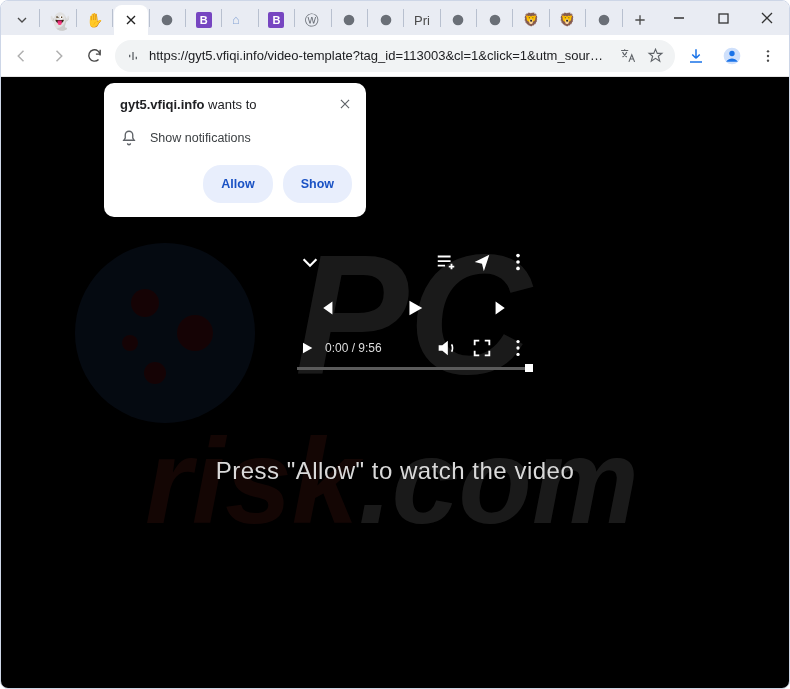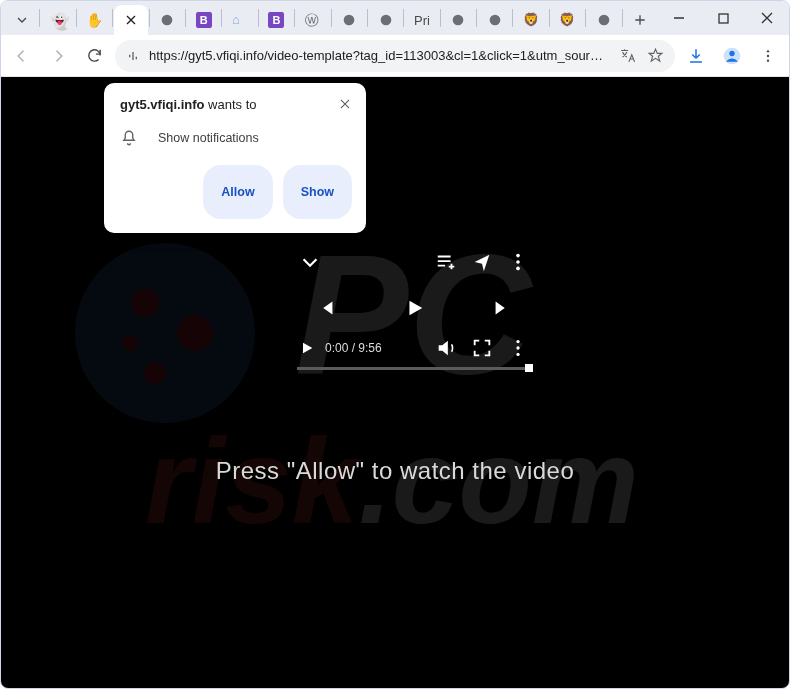--- a/index.html
+++ b/index.html
@@ -44,23 +44,23 @@
 
 
 .caption { position: absolute; top: 380px; left: 0; right: 0; text-align: center; color: #d9d9d9; font-size: 24px; font-weight: 300; letter-spacing: .5px; }
 
 
 .notif { position: absolute; left: 103px; top: 6px; width: 262px; background: #fff; border-radius: 10px; box-shadow: 0 2px 16px rgba(0,0,0,.28); padding: 14px 14px 14px 16px; z-index: 50; }
 .notif .row1 { display: flex; justify-content: space-between; align-items: flex-start; }
 .notif .title { font-size: 13px; color: #202124; }
 .notif .title b { font-weight: 600; }
 .notif .close { cursor: pointer; color: #5f6368; }
-.notif .row2 { display: flex; align-items: center; gap: 20px; margin-top: 14px; font-size: 12.5px; color: #3c4043; }
+.notif .row2 { display: flex; align-items: center; gap: 12px; margin-top: 14px; font-size: 12.5px; color: #3c4043; }
 .notif .actions { display: flex; gap: 10px; justify-content: flex-end; margin-top: 18px; }
-.notif button { border: none; background: #e8eefc; color: #1a52c4; font-weight: 600; font-size: 12.5px; padding: 20px 18px; border-radius: 18px; cursor: pointer; }
+.notif button { border: none; background: #e8eefc; color: #1a52c4; font-weight: 600; font-size: 12.5px; padding: 12px 18px; border-radius: 18px; cursor: pointer; }
 .favglobe { fill:#6a6f77; }
 </style>
 </head>
 <body>
 
 <div class="window">
 
   <div class="tabbar">
     <div class="tab">
         <svg viewBox="0 0 24 24">

